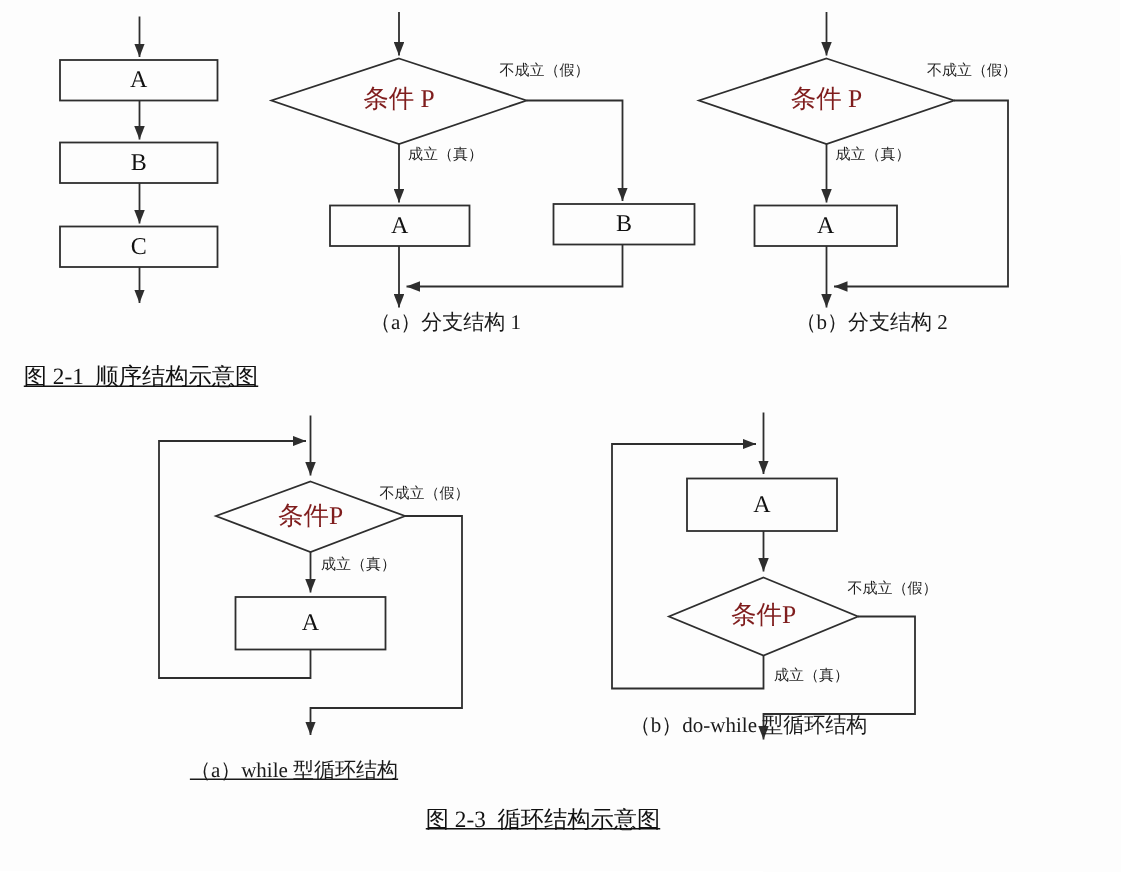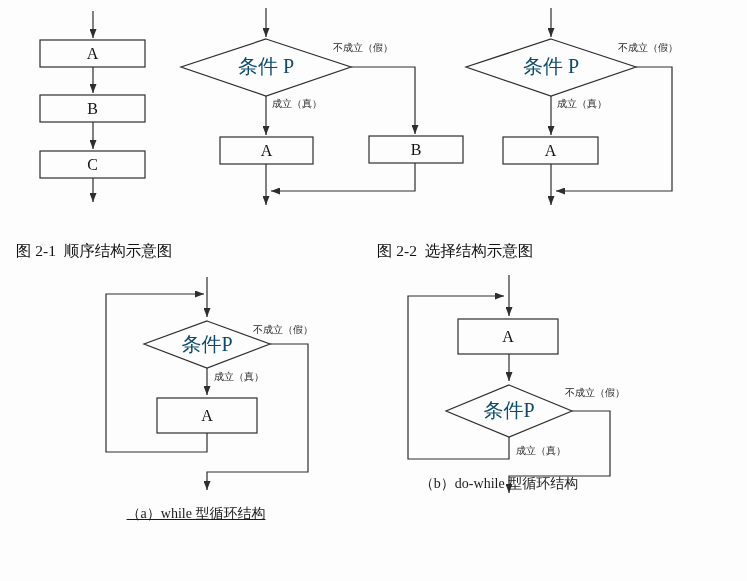--- a/index.html
+++ b/index.html
@@ -29,37 +29,38 @@
     display: flex;
     align-items: center;
     justify-content: center;
     font-size: 16px;
     color: #111;
     white-space: pre;
   }
   .cond {
     position: absolute;
     transform: translate(-50%, -50%);
-    font-size: 20px;
+    font-size: 17px;
     white-space: pre;
-    color: #0c4a6e;
+    color: #7f1d1d;
   }
   .subcap {
     position: absolute;
     transform: translateX(-50%);
     font-size: 14px;
     white-space: pre;
     color: #1a1a1a;
   }
   .figcap {
     position: absolute;
     transform: translateX(-50%);
     font-size: 15.5px;
     white-space: pre;
     color: #111;
+    text-decoration: underline;
   }
 </style>
 </head>
 <body>
 
 <div id="stage">
 
   <svg id="lineart" width="747" height="581" viewBox="0 0 747 581">
     <defs>
       <marker id="arw" markerUnits="userSpaceOnUse" markerWidth="9" markerHeight="7" refX="9" refY="3.5" orient="auto">
@@ -119,32 +120,34 @@
   <div class="node-lbl" style="left:40px; top:40px; width:105px; height:27px;">A</div>
   <div class="node-lbl" style="left:40px; top:95px; width:105px; height:27px;">B</div>
   <div class="node-lbl" style="left:40px; top:151px; width:105px; height:27px;">C</div>
   <div class="figcap" style="left:94px; top:241px;">图 2-1  顺序结构示意图</div>
 
   <div class="cond" style="left:266px; top:66px;">条件 P</div>
   <div class="lbl" style="left:333px; top:42px;">不成立（假）</div>
   <div class="lbl" style="left:272px; top:98px;">成立（真）</div>
   <div class="node-lbl" style="left:220px; top:137px; width:93px; height:27px;">A</div>
   <div class="node-lbl" style="left:369px; top:136px; width:94px; height:27px;">B</div>
+  <div class="subcap" style="left:297px; top:206px;">（a）分支结构 1</div>
 
   <div class="cond" style="left:551px; top:66px;">条件 P</div>
   <div class="lbl" style="left:618px; top:42px;">不成立（假）</div>
   <div class="lbl" style="left:557px; top:98px;">成立（真）</div>
   <div class="node-lbl" style="left:503px; top:137px; width:95px; height:27px;">A</div>
-  <div class="figcap" style="left:455px; top:241px;">图 2-2  选择结构示意图</div>
+  <div class="subcap" style="left:581px; top:206px;">（b）分支结构 2</div>
 
   <div class="cond" style="left:207px; top:344px;">条件P</div>
   <div class="lbl" style="left:253px; top:324px;">不成立（假）</div>
   <div class="lbl" style="left:214px; top:371px;">成立（真）</div>
   <div class="node-lbl" style="left:157px; top:398px; width:100px; height:35px;">A</div>
   <div class="subcap" style="left:196px; top:505px;text-decoration:underline;">（a）while 型循环结构</div>
 
   <div class="cond" style="left:509px; top:410px;">条件P</div>
   <div class="lbl" style="left:565px; top:387px;">不成立（假）</div>
   <div class="lbl" style="left:516px; top:445px;">成立（真）</div>
   <div class="node-lbl" style="left:458px; top:319px; width:100px; height:35px;">A</div>
   <div class="subcap" style="left:499px; top:475px;">（b）do-while 型循环结构</div>
+  <div class="figcap" style="left:362px; top:536px;">图 2-3  循环结构示意图</div>
 
 </div>
 
 </body></html>

